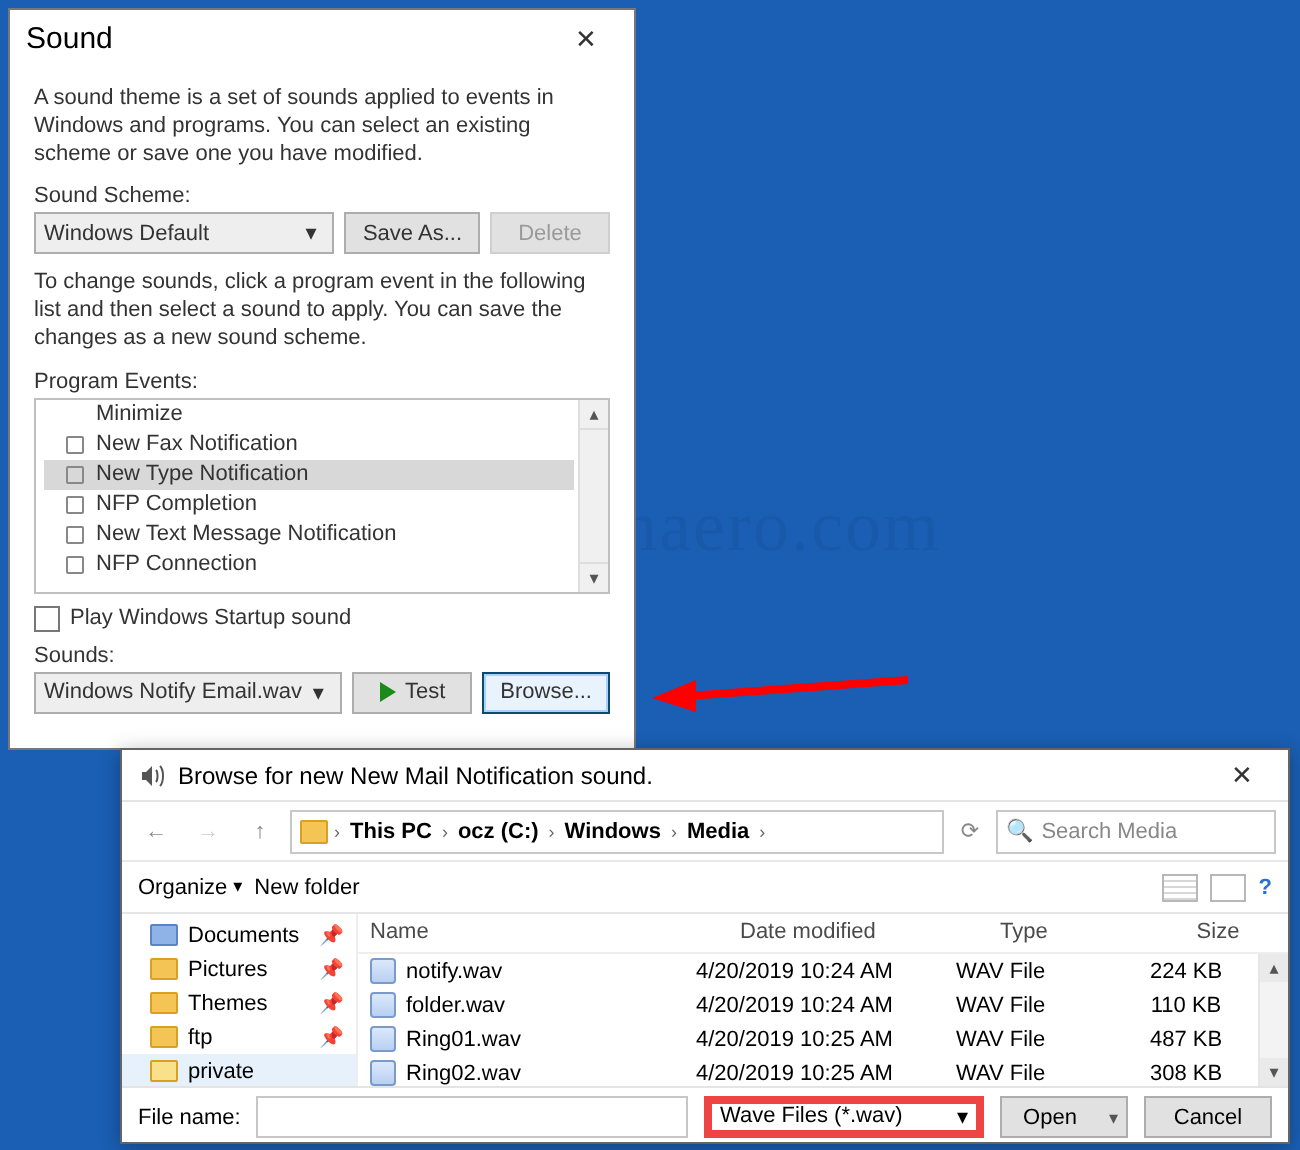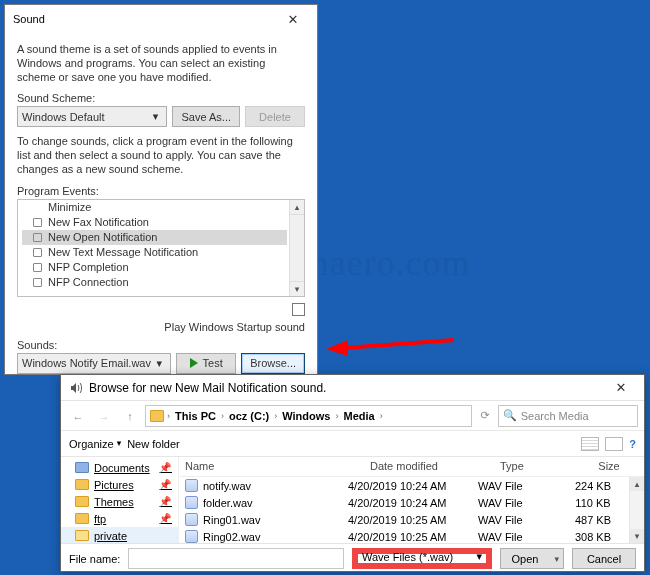--- a/index.html
+++ b/index.html
@@ -5,21 +5,21 @@
   * { box-sizing: border-box; font-family: "Segoe UI", Tahoma, sans-serif; font-size: 11px; }
   html, body { margin: 0; padding: 0; }
   body { width: 650px; height: 575px; background: #1a5fb4; position: relative; overflow: hidden; }
 
   
   .sound-win {
     position: absolute; left: 4px; top: 4px; width: 314px; height: 371px;
     background: #fff; border: 1px solid #777;
   }
   .sound-titlebar { height: 28px; display: flex; align-items: center; padding: 0 4px 0 8px; }
-  .sound-titlebar .title { flex: 1; font-size: 11px; }
+  .sound-titlebar .title { flex: 1; font-size: 15px; }
   .close-x { width: 40px; height: 26px; display: flex; align-items: center; justify-content: center; font-size: 13px; color:#333; }
   .tabs { display: flex; border-bottom: 1px solid #ccc; padding: 0 5px; height: 20px; }
   .tab { padding: 2px 8px; height: 20px; display: flex; align-items: center; border: 1px solid transparent; position: relative; top: 1px; color:#333;}
   .tab.active { border: 1px solid #ccc; border-bottom: 1px solid #fff; background:#fff; }
   .body { padding: 6px 12px; color: #333; }
   .desc { margin: 4px 0 8px; line-height: 1.25; }
   .lbl { margin: 5px 0 2px; display:block;}
   .row { display: flex; gap: 5px; align-items: center; }
   .combo {
     height: 21px; background: #eee; border: 1px solid #adadad; display: flex;
@@ -39,21 +39,21 @@
   }
   .eventbox .sb-up{ top:0; border-bottom:1px solid #ddd;}
   .eventbox .sb-down{ bottom:0; border-top:1px solid #ddd;}
   .eventbox .track{ position:absolute; right:0; top:15px; bottom:15px; width:15px; background:#f0f0f0; border-left:1px solid #ddd;}
   .eventlist { padding: 0 17px 0 4px; }
   .ev { height: 15px; display:flex; align-items:center; padding-left: 26px; position:relative; }
   .ev.selected { background: #d8d8d8; }
   .ev .bullet {
     position:absolute; left:11px; top:3px; width:9px; height:9px; border:1px solid #888; border-radius:1px;
   }
-  .chkrow { display:flex; align-items:flex-end; gap:5px; margin:6px 0;flex-direction:column;}
+  .chkrow { display:flex; align-items:center; gap:5px; margin:6px 0;}
   .chk { width:13px; height:13px; border:1px solid #777; background:#fff; }
   .play-icon{
     width:0;height:0;border-style:solid;border-width:5px 0 5px 8px;border-color:transparent transparent transparent #1a8a1a; margin-right:5px;
   }
 
   
   .arrow { position:absolute; left:326px; top:336px; width:130px; height:20px; pointer-events:none;}
   .arrow svg{width:100%;height:100%;}
 
   
@@ -69,21 +69,21 @@
   .crumb-bar{ flex:1; height:22px; border:1px solid #c7c7c7; display:flex; align-items:center; padding:0 4px; gap:3px; background:#fff;}
   .crumb-bar .seg{ display:flex; align-items:center; gap:3px; padding:0 2px;font-weight:bold;}
   .crumb-bar .chev{ font-size:9px; color:#666;}
   .crumb-bar .fico{ width:14px; height:12px; background:#f4c455; border:1px solid #d9a021; border-radius:1px;}
   .search{ width:140px; height:22px; border:1px solid #c7c7c7; display:flex; align-items:center; padding:0 4px; color:#888; gap:4px;}
   .toolbar{ height:26px; border-bottom:1px solid #e6e6e6; display:flex; align-items:center; padding:0 8px; gap:6px;}
   .toolbar .ddlbl{ display:flex; align-items:flex-start; gap:3px;}
   .toolbar .rt{ margin-left:auto; display:flex; align-items:center; gap:6px;}
   .sq{ width:18px; height:14px; border:1px solid #b8b8b8; }
   .split{ display:flex; height:86px;}
-  .navpane{ width:118px; border-right:1px solid #eee; overflow:hidden; padding:2px 0;text-decoration:underline;}
+  .navpane{ width:118px; border-right:1px solid #eee; overflow:hidden; padding:2px 0;}
   .np-item{ height:17px; display:flex; align-items:center; gap:5px; padding:0 0 0 14px;}
   .np-item .fico{ width:14px; height:11px; background:#f4c455; border:1px solid #d9a021; border-radius:1px;}
   .np-item.doc .fico{ background:#8fb3e6; border-color:#5c84c4;}
   .np-item .pin{ font-size:10px; color:#444; margin-left:auto; margin-right:6px;}
   .np-item.sel{ background:#e6f1fb;}
   .np-item.priv .fico{ background:#f9e08a;}
 
   .filepane{ flex:1; display:flex; flex-direction:column; overflow:hidden;}
   .cols{ display:flex; height:20px; border-bottom:1px solid #eee; color:#4a4a4a;}
   .cols div{ padding:3px 6px;}
@@ -95,21 +95,21 @@
   .rows .rsb{ position:absolute; right:0; top:0; bottom:0; width:15px; background:#f3f3f3; border-left:1px solid #e6e6e6;}
   .rows .rsb .up,.rows .rsb .down{ position:absolute; left:0; right:0; height:14px; background:#eaeaea; display:flex;align-items:center;justify-content:center;font-size:9px;color:#555;}
   .rows .rsb .up{top:0;} .rows .rsb .down{bottom:0;}
   .frow{ display:flex; height:17px; align-items:center; padding-right:16px;}
   .frow .c-name{ display:flex; align-items:center; gap:5px; padding-left:6px;}
   .wico{ width:13px;height:13px; border:1px solid #7a9acc; background:linear-gradient(#dce8fb,#b8d0f2); border-radius:2px;}
 
   .footer{ height:30px; display:flex; align-items:center; padding:3px 8px; gap:8px; border-top:1px solid #e4e4e4;}
   .fn-label{ white-space:nowrap;}
   .fn-input{ flex:1; height:21px; border:1px solid #c7c7c7;}
-  .filter{ width:140px; height:21px; border:6px solid #ef4444; display:flex; align-items:flex-end; padding:0 4px;}
+  .filter{ width:140px; height:21px; border:4px solid #ef4444; display:flex; align-items:flex-start; padding:0 4px;}
   .filter .ddl{margin-left:auto;}
   .fbtn{ height:21px; width:64px; border:1px solid #adadad; background:#e1e1e1; display:flex; align-items:center; justify-content:center;}
   .fbtn.open{ padding-right:14px; position:relative;}
   .fbtn.open:after{ content:"▾"; position:absolute; right:4px; font-size:9px; color:#555;}
 
   .watermark{
     position:absolute; left:0; right:0; top:42%; text-align:center; color:rgba(0,0,0,0.06);
     font-size:36px; font-family:Georgia, serif; pointer-events:none; letter-spacing:1px;
   }
 </style>
@@ -143,29 +143,29 @@
       <div class="eventlist" id="event-list">
           <div class="ev">
             <span>Minimize</span>
           </div>
           <div class="ev">
             <span class="bullet"></span>
             <span>New Fax Notification</span>
           </div>
           <div class="ev selected">
             <span class="bullet"></span>
-            <span>New Open Notification</span>
+            <span>New Type Notification</span>
+          </div>
+          <div class="ev">
+            <span class="bullet"></span>
+            <span>NFP Completion</span>
           </div>
           <div class="ev">
             <span class="bullet"></span>
             <span>New Text Message Notification</span>
-          </div>
-          <div class="ev">
-            <span class="bullet"></span>
-            <span>NFP Completion</span>
           </div>
           <div class="ev">
             <span class="bullet"></span>
             <span>NFP Connection</span>
           </div>
         </div>
       <div class="sb-up">▴</div>
       <div class="track"></div>
       <div class="sb-down">▾</div>
     </div>

